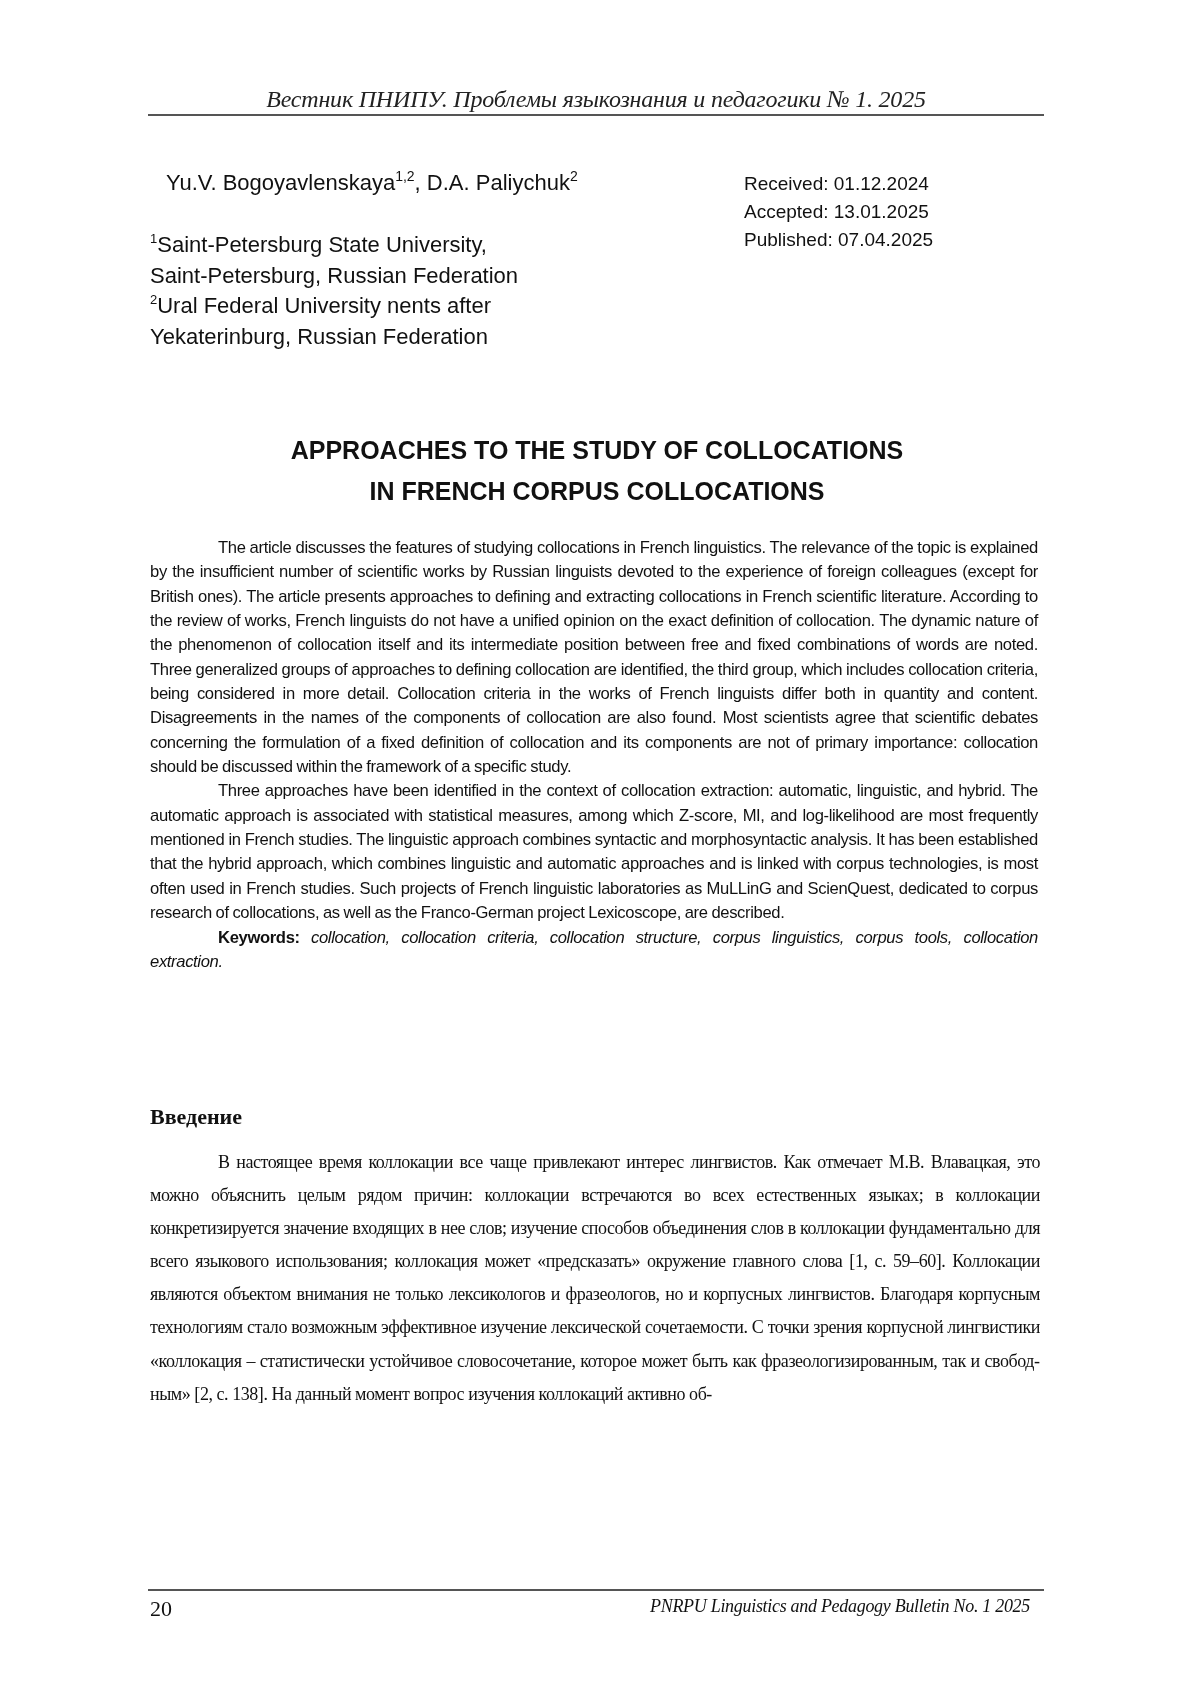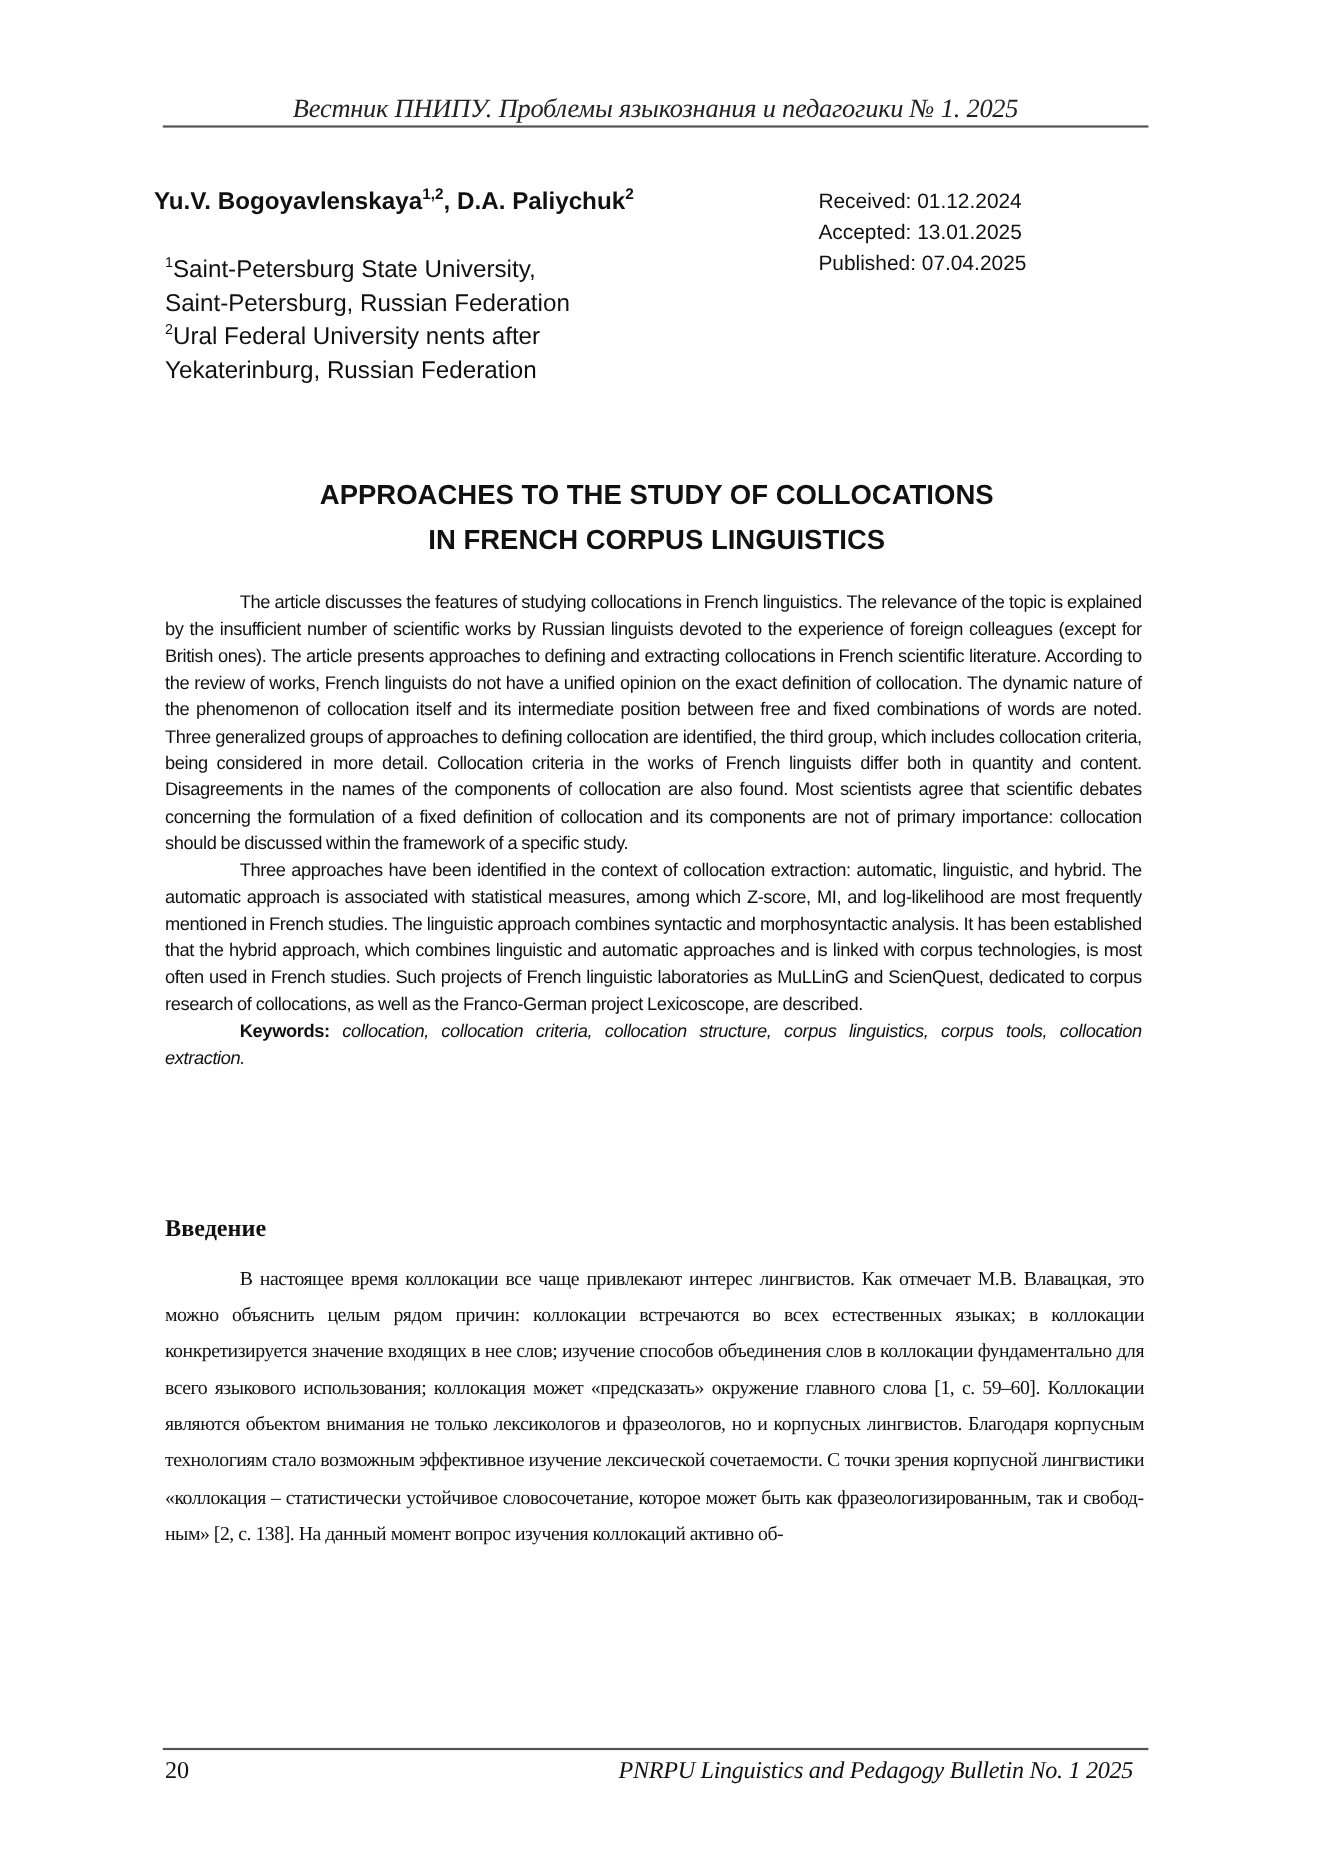--- a/index.html
+++ b/index.html
@@ -7,22 +7,22 @@
     .page { position: absolute; left: 0; top: 0; width: 1200px; height: 1705px; }
 
     .running-head {
       position: absolute; left: 148px; top: 86px; width: 896px;
       text-align: center; font-family: "Liberation Serif", serif; font-style: italic;
       font-size: 24px; letter-spacing: -0.2px; color: #222;
     }
     .head-rule { position: absolute; left: 148px; top: 114px; width: 896px; height: 0; border-top: 2px solid #555; }
 
     .authors {
-      position: absolute; left: 140px; top: 170px;
-      font-family: "Liberation Sans", sans-serif; font-weight: bold; font-size: 22px;
+      position: absolute; left: 166px; top: 170px;
+      font-family: "Liberation Sans", sans-serif; font-weight: normal; font-size: 22px;
     }
     .authors sup { font-size: 14px; vertical-align: 9px; line-height: 0; }
 
     .affil {
       position: absolute; left: 150px; top: 230px; width: 560px;
       font-family: "Liberation Sans", sans-serif; font-size: 22px; line-height: 30.5px;
     }
     .affil sup { font-size: 13px; vertical-align: 9px; line-height: 0; }
 
     .dates {
@@ -56,21 +56,21 @@
     }
     .body-text p { margin: 0; text-indent: 68px; }
 
     .foot-rule { position: absolute; left: 148px; top: 1589px; width: 896px; height: 0; border-top: 2px solid #555; }
     .page-number {
       position: absolute; left: 150px; top: 1596px;
       font-family: "Liberation Serif", serif; font-size: 22px; text-align: center;
     }
     .running-foot {
       position: absolute; right: 170px; top: 1596px;
-      font-family: "Liberation Serif", serif; font-style: italic; font-size: 22px; letter-spacing: -0.3px;
+      font-family: "Liberation Serif", serif; font-style: italic; font-size: 18px; letter-spacing: -0.3px;
     }
   </style>
 </head>
 <body>
 
 <div class="page">
 
   <div class="running-head">Вестник ПНИПУ. Проблемы языкознания и педагогики № 1. 2025</div>
   <div class="head-rule"></div>
 
@@ -86,21 +86,21 @@
   </div>
 
   <div class="dates">
     <div>Received: 01.12.2024</div>
     <div>Accepted: 13.01.2025</div>
     <div>Published: 07.04.2025</div>
   </div>
 
   <div class="title">
     <div>APPROACHES TO THE STUDY OF COLLOCATIONS</div>
-    <div>IN FRENCH CORPUS LINGUISTICS</div>
+    <div>IN FRENCH CORPUS COLLOCATIONS</div>
   </div>
 
   <div class="abstract">
     <p>The article discusses the features of studying collocations in French linguistics. The relevance of the topic is explained by the insufficient number of scientific works by Russian linguists devoted to the experience of foreign colleagues (except for British ones). The article presents approaches to defining and extracting collocations in French scientific literature. According to the review of works, French lin­guists do not have a unified opinion on the exact definition of collocation. The dynamic nature of the phenomenon of collocation itself and its intermediate position between free and fixed combinations of words are noted. Three generalized groups of approaches to defining collocation are identified, the third group, which includes collocation criteria, being considered in more detail. Collocation criteria in the works of French linguists differ both in quantity and content. Disagreements in the names of the compo­nents of collocation are also found. Most scientists agree that scientific debates concerning the formula­tion of a fixed definition of collocation and its components are not of primary importance: collocation should be discussed within the framework of a specific study.</p>
     <p>Three approaches have been identified in the context of collocation extraction: automatic, lin­guistic, and hybrid. The automatic approach is associated with statistical measures, among which Z-score, MI, and log-likelihood are most frequently mentioned in French studies. The linguistic approach combines syntactic and morphosyntactic analysis. It has been established that the hybrid approach, which combines linguistic and automatic approaches and is linked with corpus technologies, is most often used in French studies. Such projects of French linguistic laboratories as MuLLinG and Sci­enQuest, dedicated to corpus research of collocations, as well as the Franco-German project Lexico­scope, are described.</p>
     <p><span class="kw-label">Keywords:</span><span class="kw-list"> collocation, collocation criteria, collocation structure, corpus linguistics, corpus tools, collocation extraction.</span></p>
   </div>
 
   <div class="section-title">Введение</div>
 

